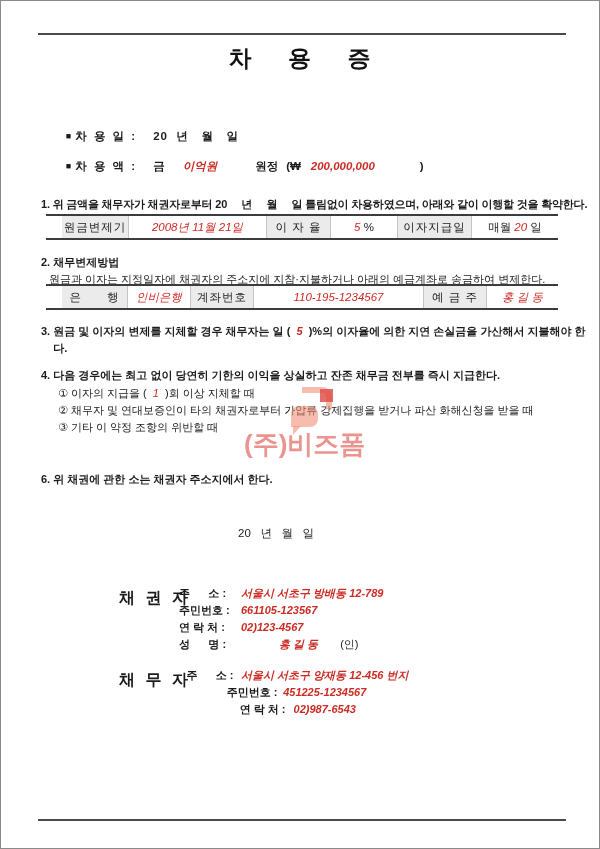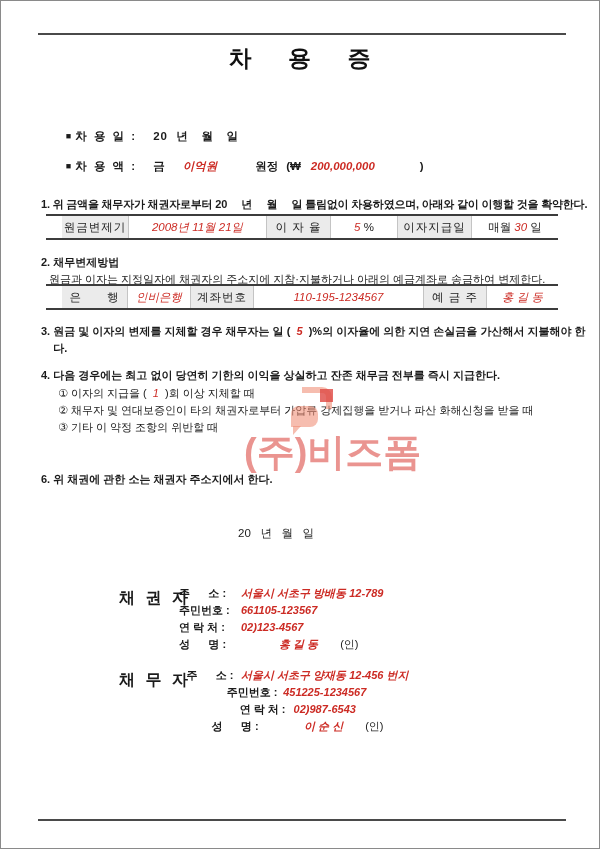--- a/index.html
+++ b/index.html
@@ -83,21 +83,21 @@
   .wm-square { position:absolute; left:76px; top:4px; width:13px; height:13px; background:rgba(222,72,68,0.8); }
   .wm-bubble {
     position:absolute; left:47px; top:21px; width:27px; height:21px;
     background:rgba(238,135,110,0.55); border-radius:8px 8px 8px 0;
   }
   .wm-bubble:after {
     content:""; position:absolute; left:2px; top:20px;
     border-left:8px solid rgba(238,135,110,0.55); border-bottom:9px solid transparent;
   }
   .wm-text {
-    position:absolute; left:0; top:42px; font-size:38px; font-weight:bold;
+    position:absolute; left:0; top:42px; font-size:26px; font-weight:bold;
     color:rgba(222,90,84,0.65); white-space:nowrap; letter-spacing:0px;
   }
 </style>
 </head>
 <body>
 
 <div class="page">
 
   <div class="watermark">
     <div class="wm-logo">
@@ -121,21 +121,21 @@
   </div>
 
   <div class="clause clause1 bold">1. 위 금액을 채무자가 채권자로부터 20     년     월     일 틀림없이 차용하였으며, 아래와 같이 이행할 것을 확약한다.</div>
 
   <div class="table table1">
     <div class="cell lab t1c1">원금변제기</div>
     <div class="cell t1c2 red">2008년 11월 21일</div>
     <div class="cell lab t1c3">이 자 율</div>
     <div class="cell t1c4"><span class="red">5</span><span> %</span></div>
     <div class="cell lab t1c5">이자지급일</div>
-    <div class="cell t1c6"><span>매월 </span><span class="red">30</span><span> 일</span></div>
+    <div class="cell t1c6"><span>매월 </span><span class="red">20</span><span> 일</span></div>
   </div>
 
   <div class="clause clause2-heading bold">2. 채무변제방법</div>
   <div class="clause clause2-body">원금과 이자는 지정일자에 채권자의 주소지에 지참·지불하거나 아래의 예금계좌로 송금하여 변제한다.</div>
 
   <div class="table table2">
     <div class="cell lab t2c1">은      행</div>
     <div class="cell t2c2 red">인비은행</div>
     <div class="cell lab t2c3">계좌번호</div>
     <div class="cell t2c4 red">110-195-1234567</div>
@@ -161,18 +161,17 @@
     <div class="sig-line"><span class="sig-label">주민번호 :</span><span class="sig-value red">661105-123567</span></div>
     <div class="sig-line"><span class="sig-label">연 락 처 :</span><span class="sig-value red">02)123-4567</span></div>
     <div class="sig-line"><span class="sig-label">성      명 :</span><span class="sig-value red name-gap">홍 길 동</span><span class="seal">(인)</span></div>
   </div>
 
   <div class="sig-party sig-party-debtor">채 무 자</div>
   <div class="sig-block sig-block-debtor">
     <div class="sig-line"><span class="sig-label">주      소 :</span><span class="sig-value red">서울시 서초구 양재동 12-456 번지</span></div>
     <div class="sig-line"><span class="sig-label">주민번호 :</span><span class="sig-value red">451225-1234567</span></div>
     <div class="sig-line"><span class="sig-label">연 락 처 :</span><span class="sig-value red">02)987-6543</span></div>
-    <div class="sig-line"><span class="sig-label">성      명 :</span><span class="sig-value red name-gap">이 순 신</span><span class="seal">(인)</span></div>
   </div>
 
   <div class="rule rule-bottom"></div>
 
 </div>
 
 </body></html>

